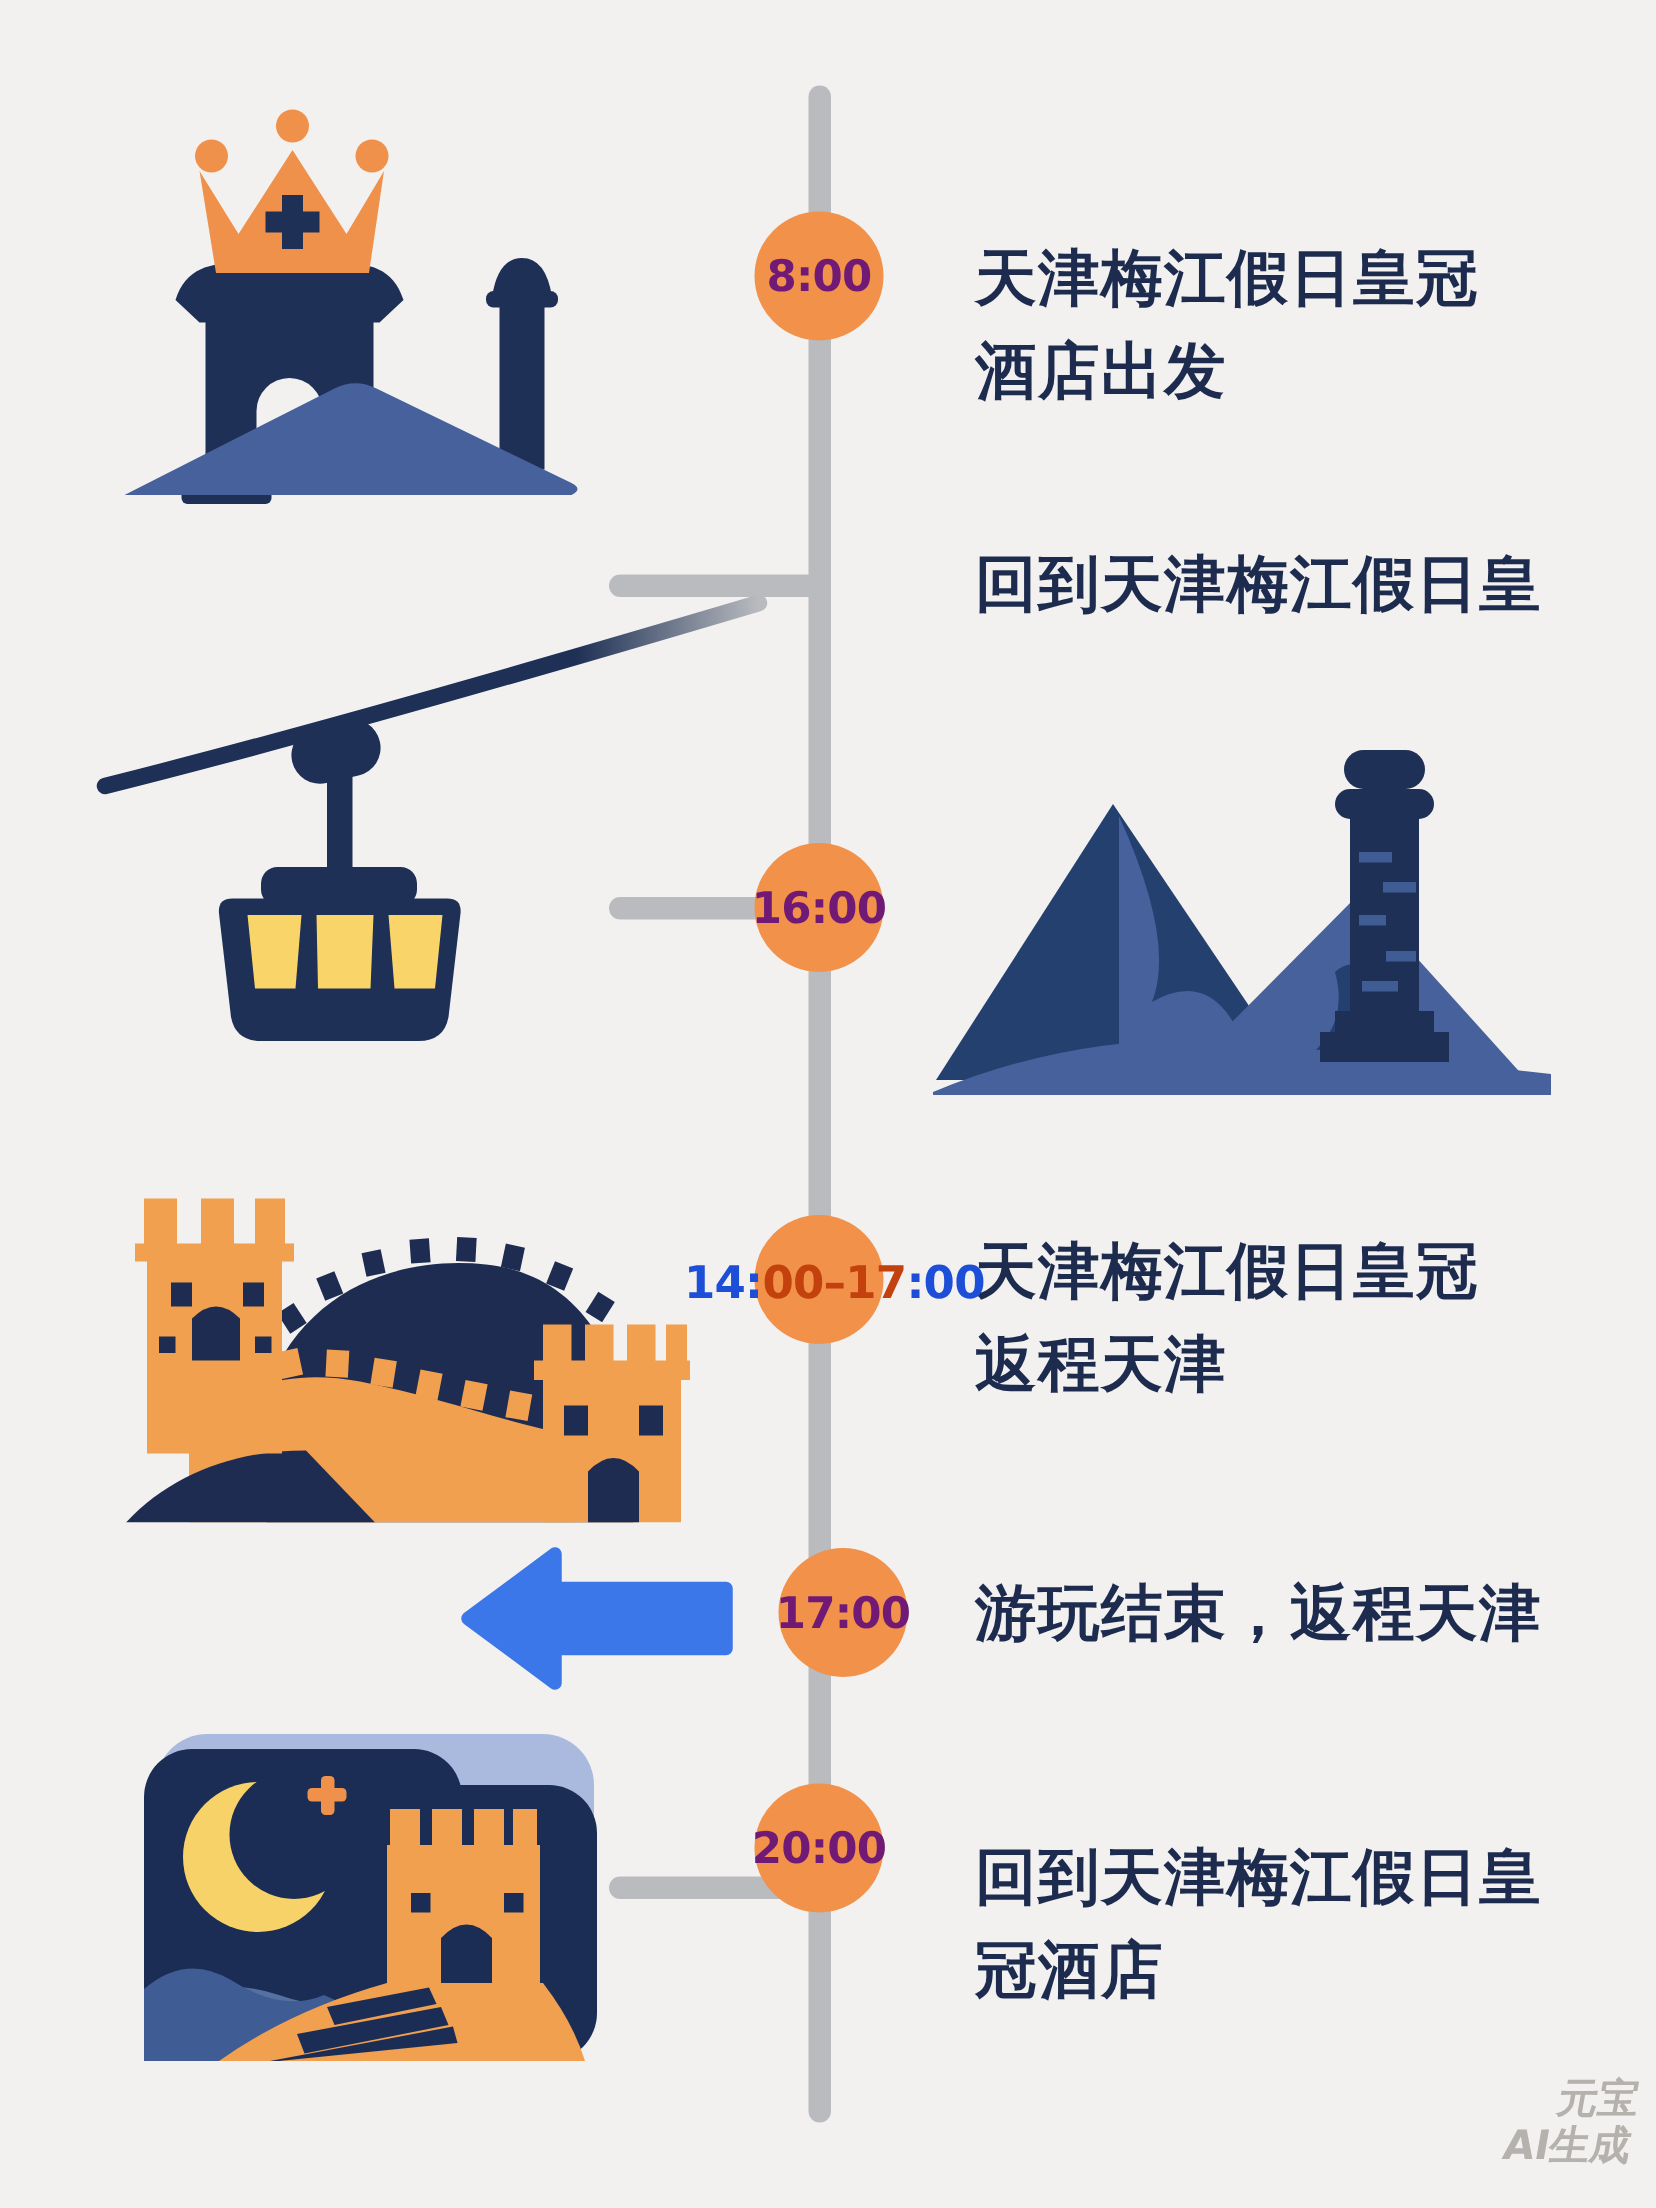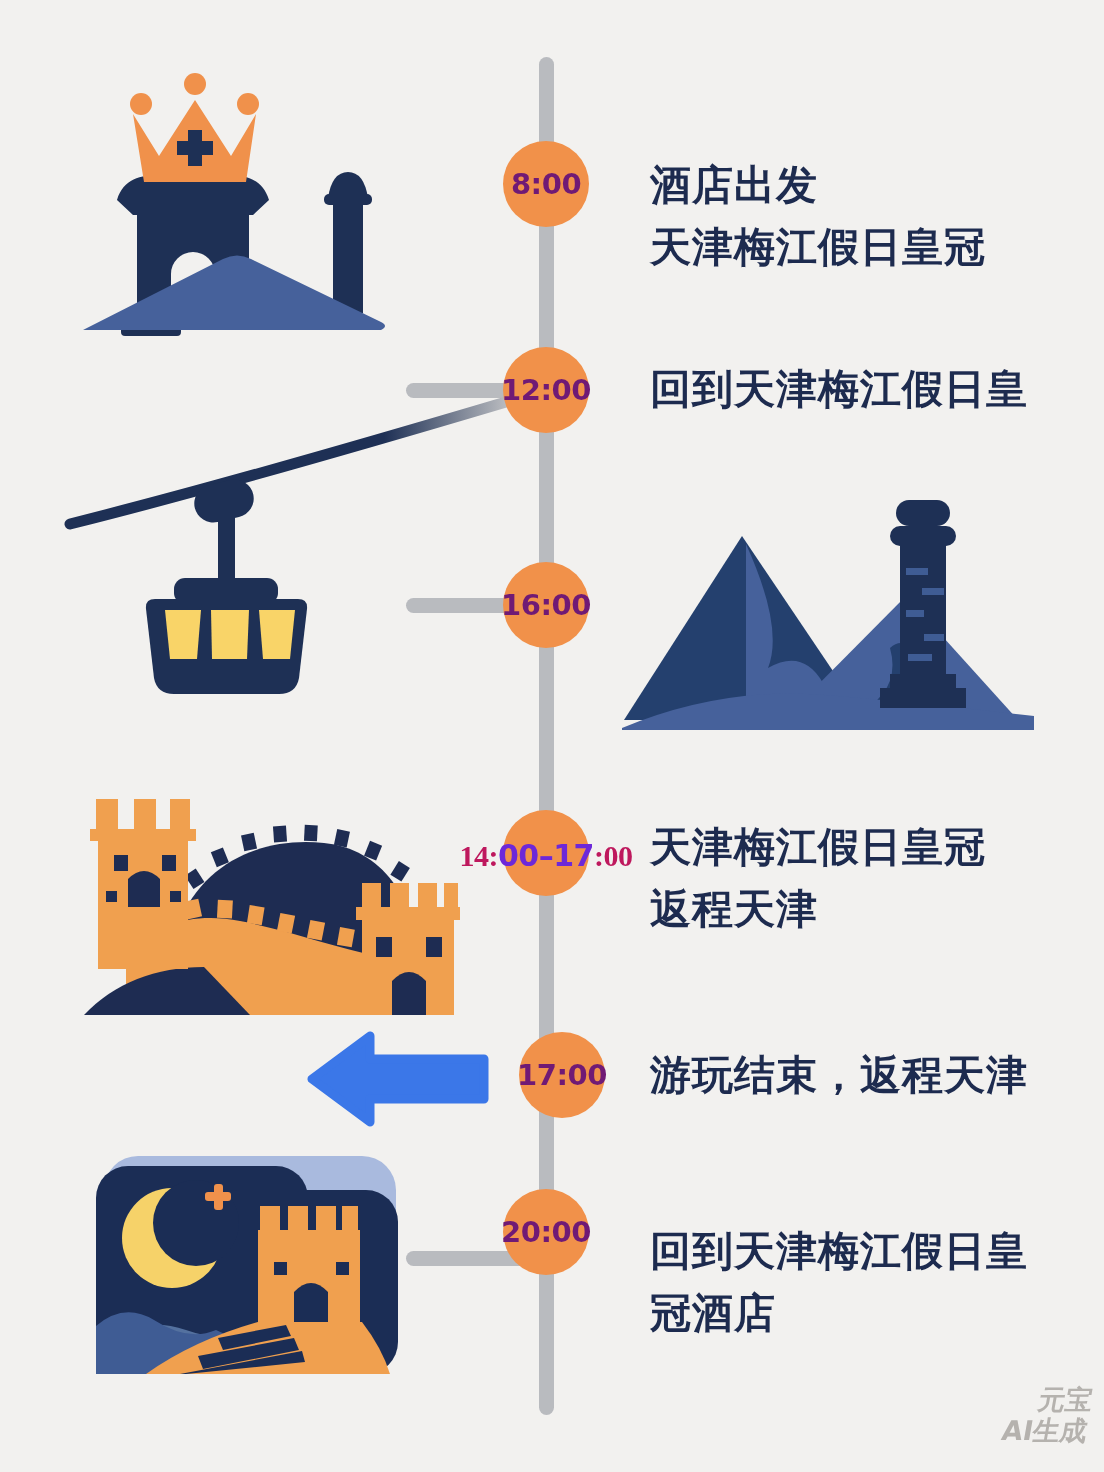--- a/index.html
+++ b/index.html
@@ -22,22 +22,22 @@
     position:absolute; left:503px; width:86px; height:86px; border-radius:50%;
     background:#f1914a; display:flex; align-items:center; justify-content:center;
     font-weight:bold; font-size:29px; color:#701a75; z-index:2; letter-spacing:-0.5px;
   }
   #node-0{top:141px;} #node-1{top:347px;} #node-2{top:562px;}
   #node-3{top:810px;} #node-4{top:1032px;margin-left:16px;} #node-5{top:1189px;}
   .time-range{
     position:absolute; left:456px; top:838px; width:180px; text-align:center;
     font-size:30px; font-weight:bold; white-space:nowrap; z-index:3; letter-spacing:-0.5px;
   }
-  .time-range .tr-orange{color:#be185d;font-family:Liberation Serif, serif;}
-  .time-range .tr-navy{color:#6d28d9;}
+  .time-range .tr-orange{color:#1d4ed8;}
+  .time-range .tr-navy{color:#c2410c;}
   .label{
     position:absolute; left:650px; color:#1d2b4f; font-weight:bold;
     font-size:41px; line-height:62px; letter-spacing:1px; z-index:2; white-space:nowrap;
   }
   #label-0{top:154px;} #label-1{top:358px;} #label-3{top:816px;}
   #label-4{top:1044px;} #label-5{top:1220px;}
   .illus{position:absolute; z-index:1;}
   .watermark{
     position:absolute; right:14px; bottom:26px; text-align:right;
     color:#b5b2ae; font-weight:bold; font-size:27px; line-height:31px;
@@ -193,41 +193,38 @@
       <rect x="168" y="84" width="102" height="92" fill="#f0a04f"></rect>
       <rect x="184" y="116" width="13" height="13" fill="#1b2d55"></rect>
       <rect x="246" y="116" width="13" height="13" fill="#1b2d55"></rect>
       <path d="M204,176 L204,146 Q221,128 238,146 L238,176 Z" fill="#1b2d55"></path>
     </g>
   </svg>
 
   <div class="node" id="node-0">
       <span>8:00</span>
     </div>
-  <div class="node" id="node-1">
-      <span>12:00</span>
-    </div>
   <div class="node" id="node-2">
       <span>16:00</span>
     </div>
   <div class="node" id="node-3"></div>
   <div class="node" id="node-4">
       <span>17:00</span>
     </div>
   <div class="node" id="node-5">
       <span>20:00</span>
     </div>
 
   <div class="time-range">
     <span class="tr-orange">14:</span><span class="tr-navy">00–17</span><span class="tr-orange">:00</span>
   </div>
 
   <div class="label" id="label-0">
+    <div>天津梅江假日皇冠</div>
     <div>酒店出发</div>
-    <div>天津梅江假日皇冠</div>
   </div>
   <div class="label" id="label-1">
     <div>回到天津梅江假日皇</div>
   </div>
   <div class="label" id="label-3">
     <div>天津梅江假日皇冠</div>
     <div>返程天津</div>
   </div>
   <div class="label" id="label-5">
     <div>回到天津梅江假日皇</div>

